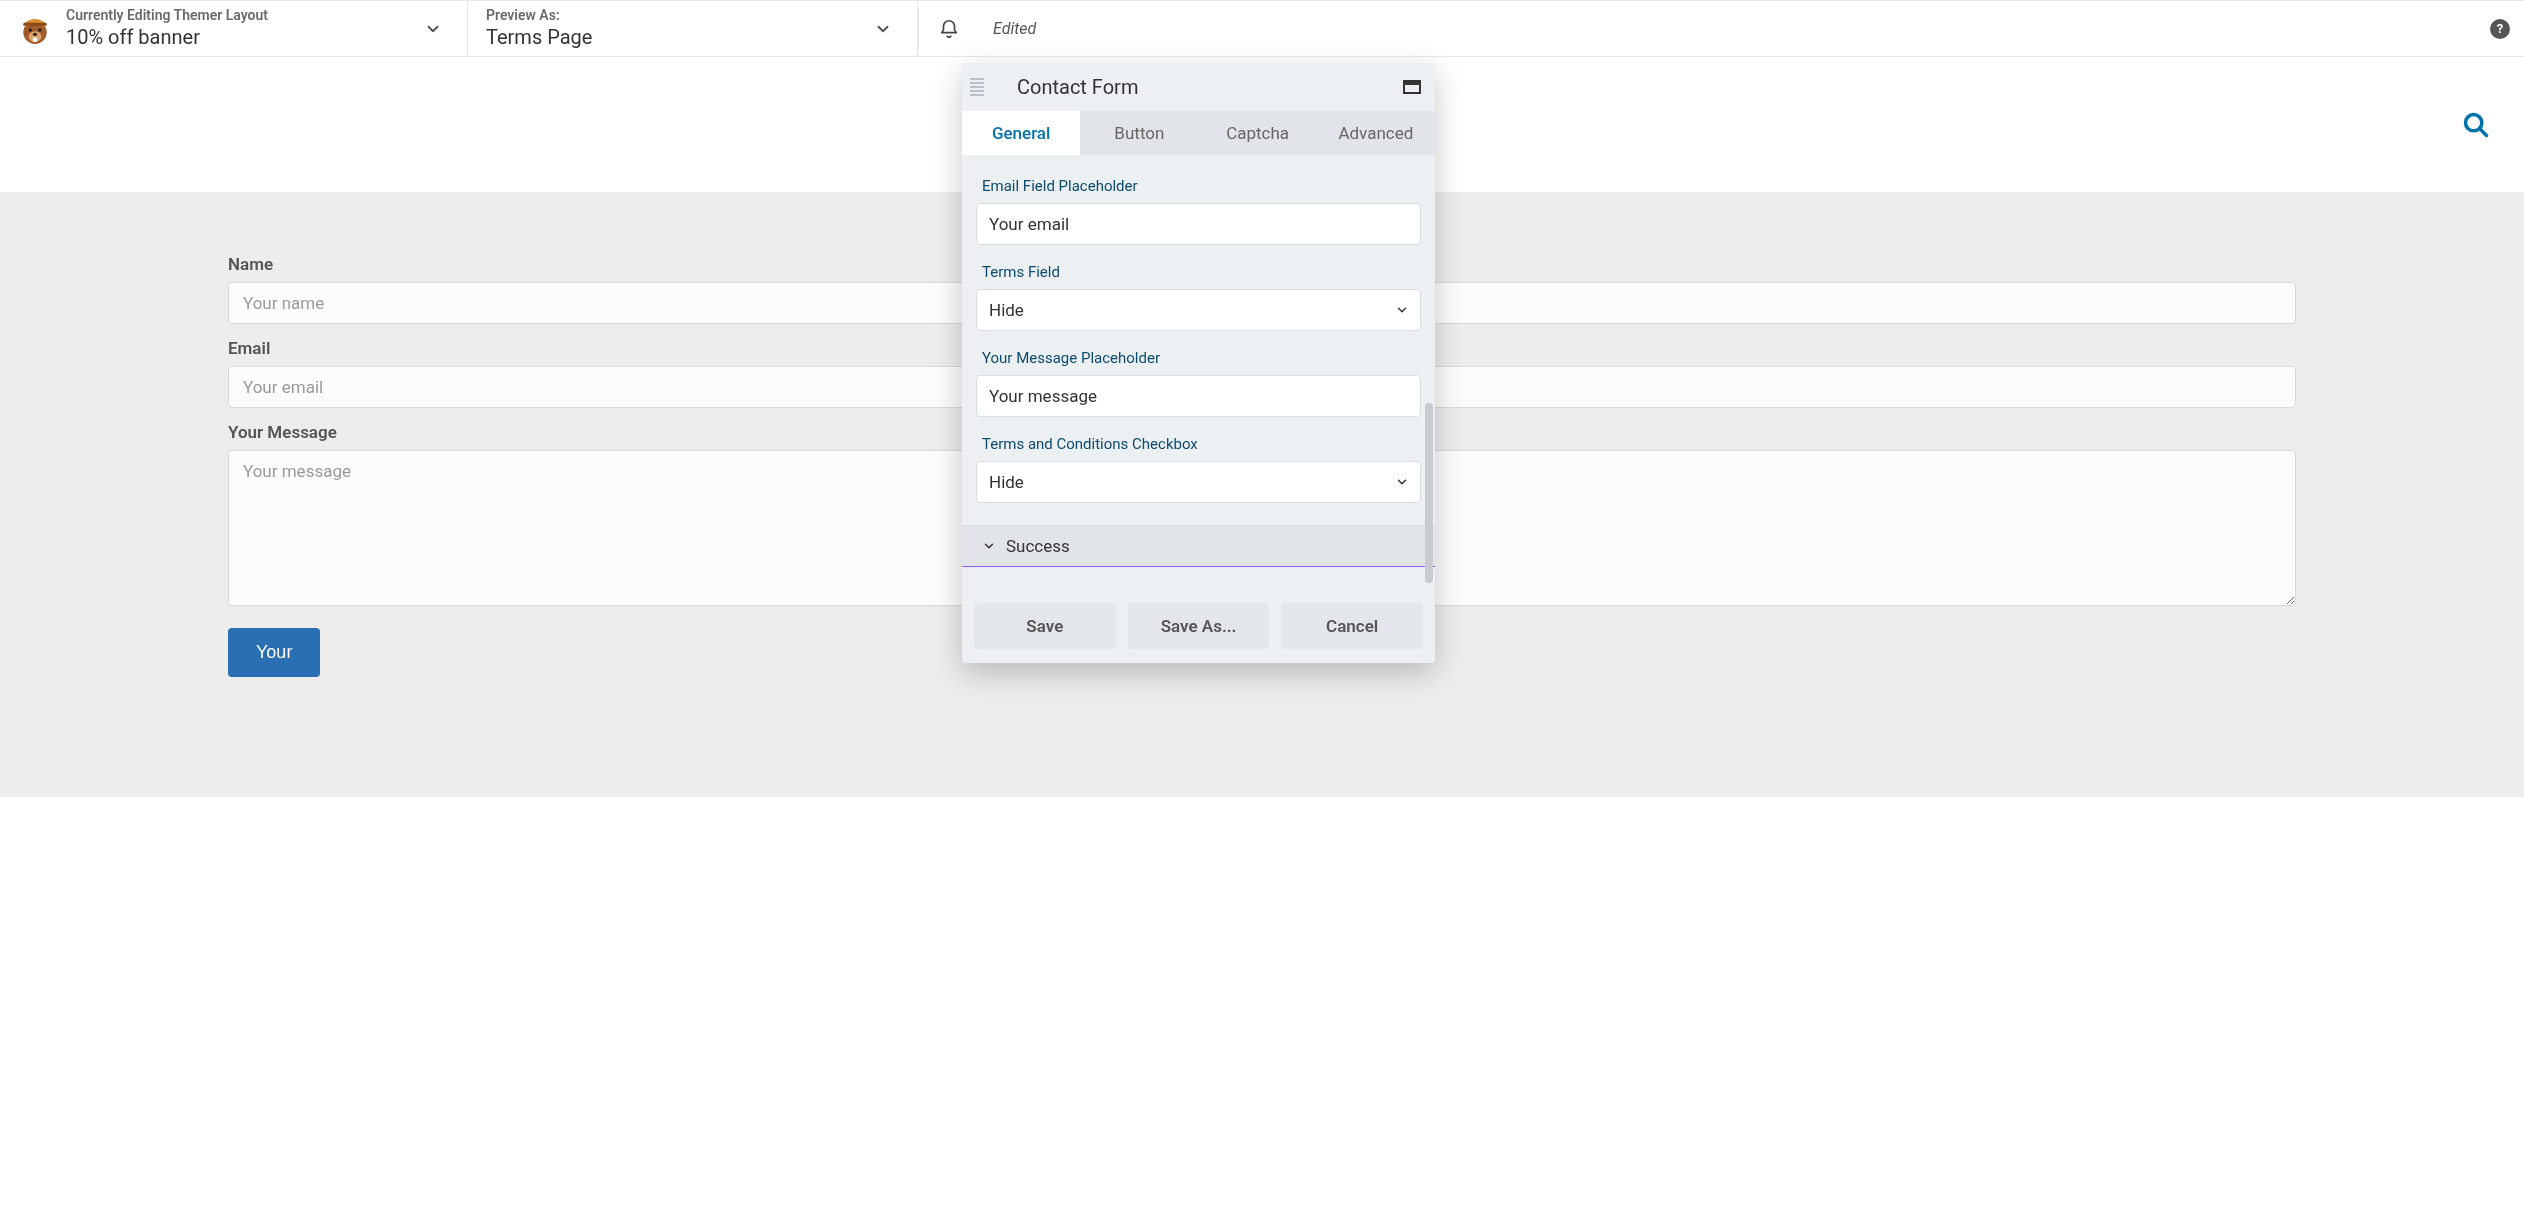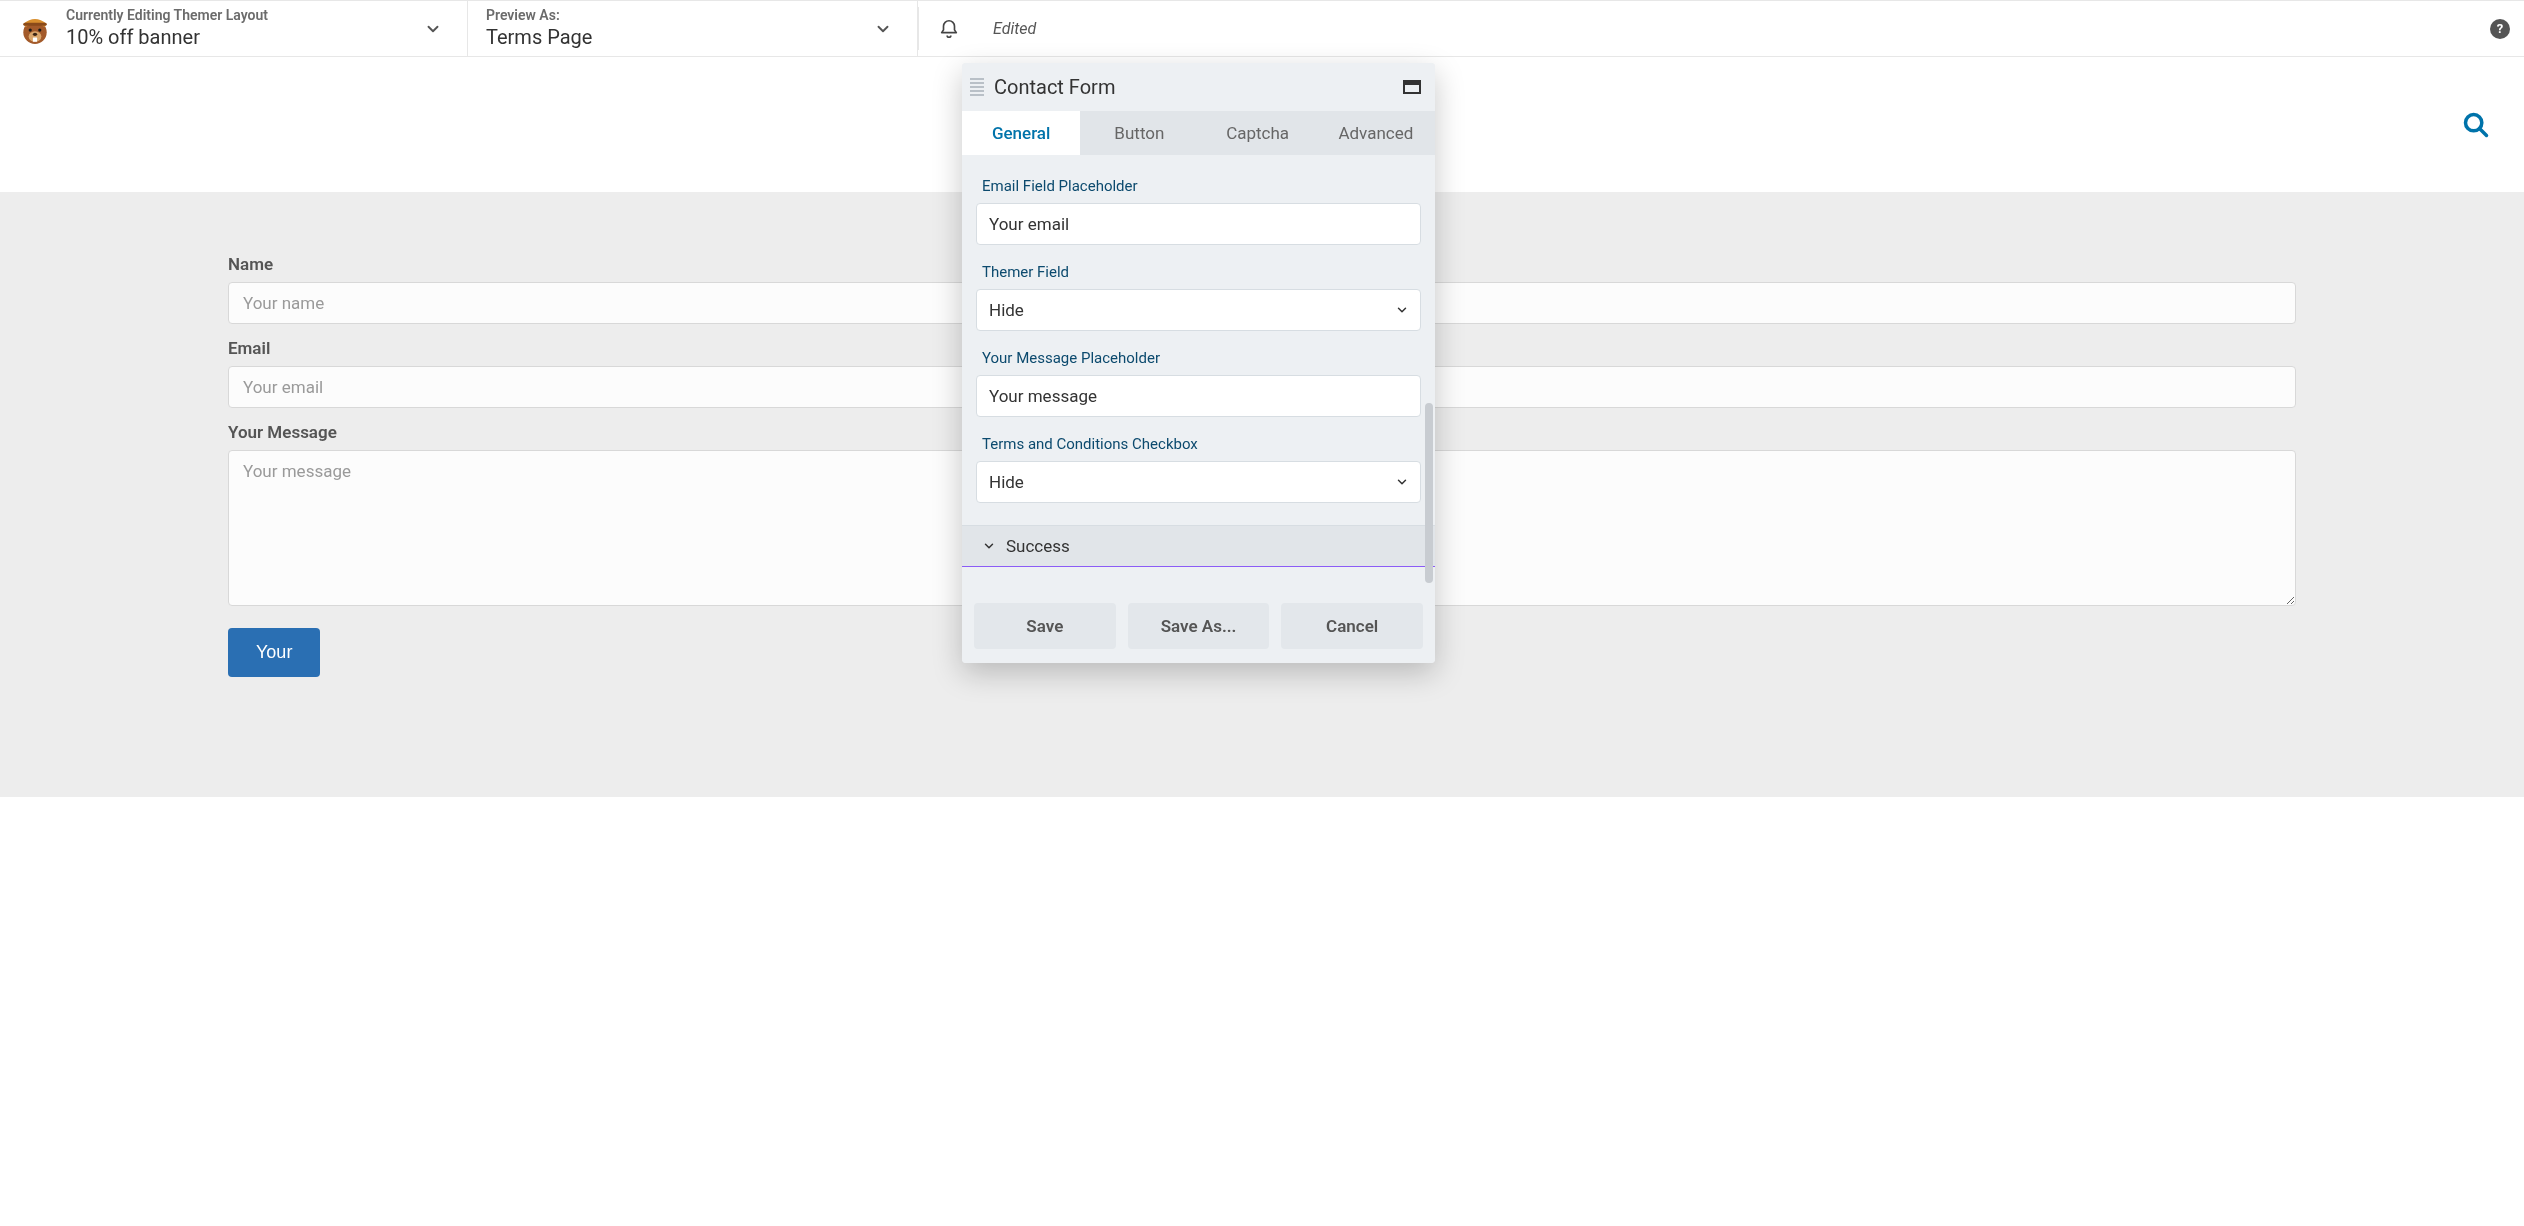--- a/index.html
+++ b/index.html
@@ -125,20 +125,21 @@
     box-shadow: 0 10px 30px rgba(0,0,0,0.22);
     display: flex; flex-direction: column;
     overflow: hidden;
     z-index: 20;
   }
   .panel-header {
     display: flex;
     align-items: center;
     padding: 12px 14px 12px 8px;
     background: #edf0f3;
+    gap: 23px;
   }
   .drag-handle { width: 14px; display: flex; flex-direction: column; gap: 2px; margin-right: 10px; cursor: move; }
   .drag-handle span { display: block; height: 2px; background: #b9c0c7; }
   .panel-title { font-size: 20px; color: #333; flex: 1; }
   .resize-icon { width: 18px; height: 14px; border: 2px solid #333; border-top-width: 5px; }
 
   .tabs { display: flex; background: #e1e5e9; }
   .tab {
     flex: 1;
     text-align: center;
@@ -326,21 +327,21 @@
     <button class="tab">Button</button>
     <button class="tab">Captcha</button>
     <button class="tab">Advanced</button>
   </div>
 
   <div class="panel-body">
 
     <div class="panel-field-label">Email Field Placeholder</div>
     <input class="panel-input" type="text" value="Your email" style="">
 
-    <div class="panel-field-label">Themer Field</div>
+    <div class="panel-field-label">Terms Field</div>
     <div class="panel-select-wrap">
       <div class="panel-select">Hide</div>
       <span class="chev">
         <svg width="14" height="14" viewBox="0 0 24 24">
             <path d="M6 9l6 6 6-6" fill="none" stroke="currentColor" stroke-width="2.5" stroke-linecap="round" stroke-linejoin="round"></path>
           </svg>
       </span>
     </div>
 
     <div class="panel-field-label">Your Message Placeholder</div>

